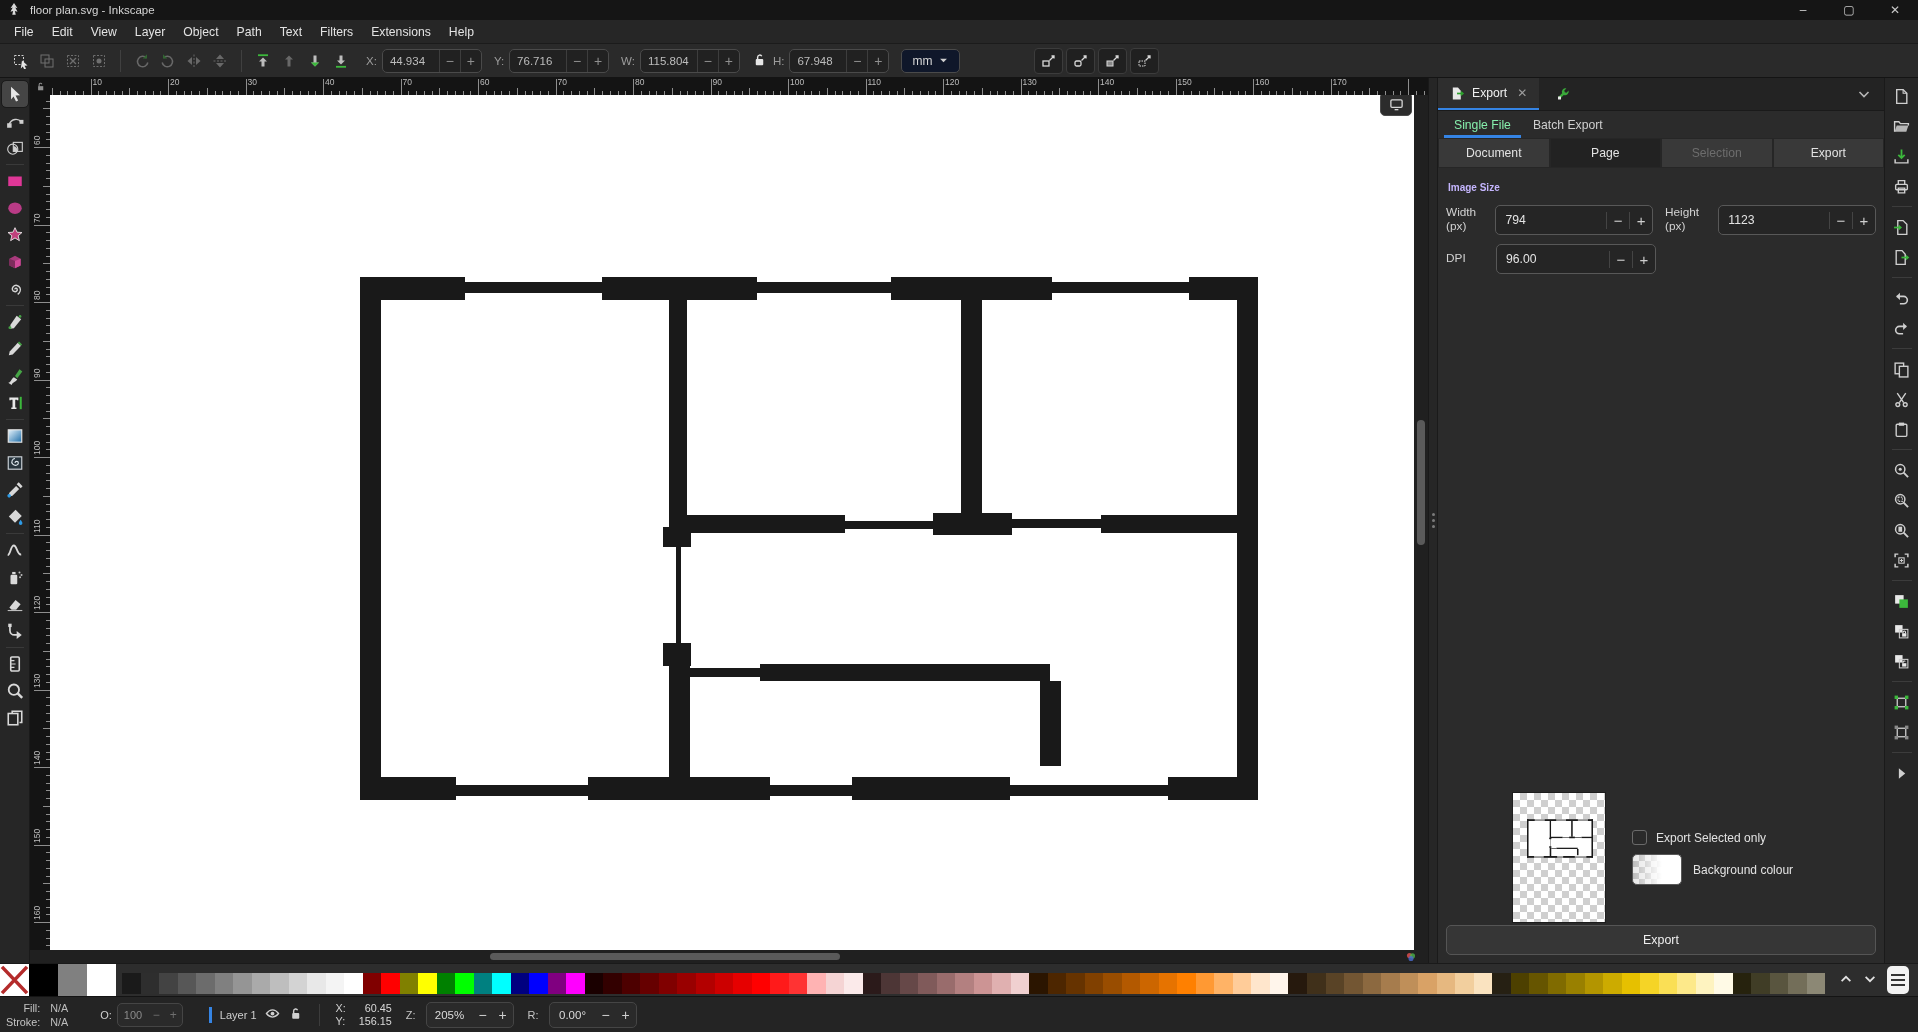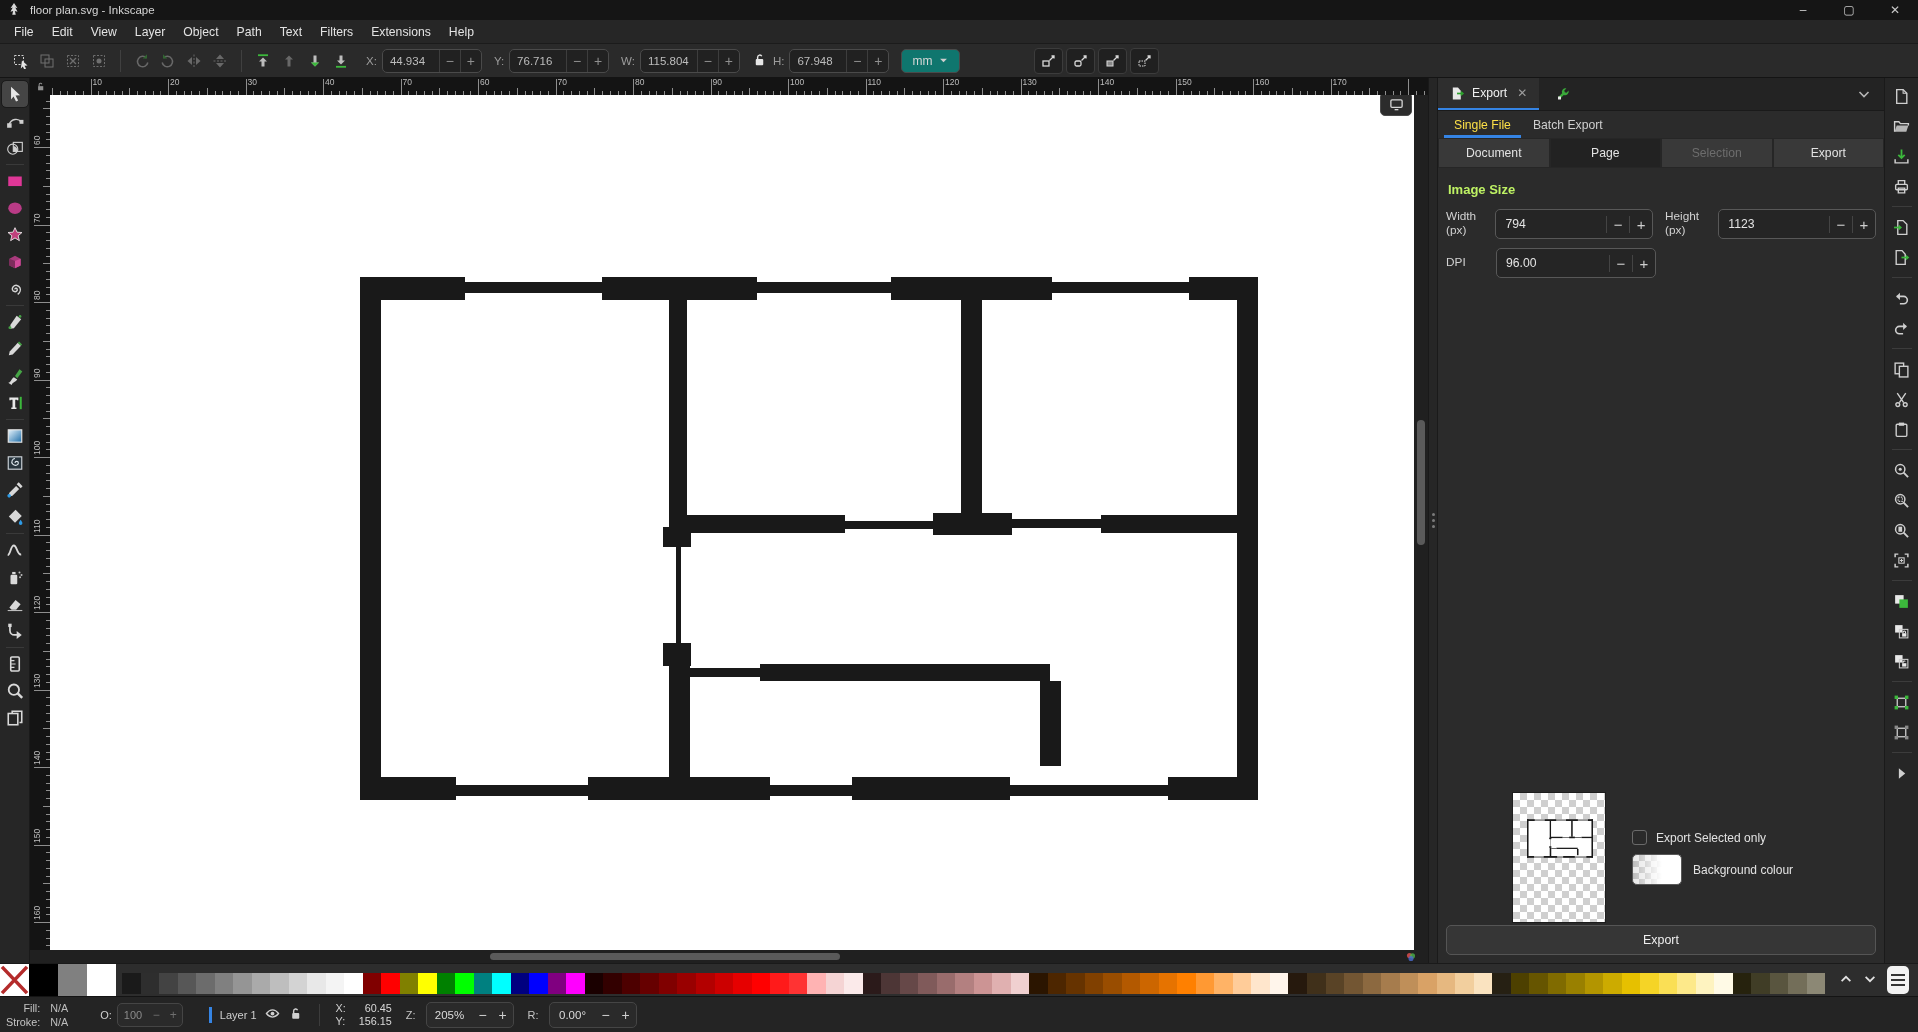--- a/index.html
+++ b/index.html
@@ -22,21 +22,21 @@
   .toolbar{height:34px;background:#2a2a2a;border-bottom:1px solid #141414;display:flex;align-items:center;padding:0 8px}
   .tb-btn{width:26px;height:24px;border-radius:4px;display:flex;align-items:center;justify-content:center}
   .tb-btn svg{width:16px;height:16px}
   .tb-btn.dim{opacity:.42}
   .tb-sep{width:1px;height:22px;background:#404040;margin:0 8px}
   .tb-label{color:#9c9c9c;font-size:11.5px;margin:0 5px 0 12px}
   .spin{display:flex;align-items:center;background:#212121;border:1px solid #4a4a4a;border-radius:5px;height:24px;overflow:hidden}
   .spin .val{width:56px;padding:0 7px;color:#bdbdbd;font-size:11.5px}
   .spin .st{width:21px;text-align:center;color:#8f8f8f;font-size:14px;line-height:22px;border-left:1px solid #3d3d3d}
   .lock-btn{margin:0 6px 0 12px}
-  .unit-btn{display:flex;align-items:center;gap:6px;background:#0f766e;border:1px solid #4a4a4a;border-radius:5px;height:24px;padding:0 10px;margin-left:12px;color:#d6d6d6}
+  .unit-btn{display:flex;align-items:center;gap:6px;background:#0f172a;border:1px solid #4a4a4a;border-radius:5px;height:24px;padding:0 10px;margin-left:12px;color:#d6d6d6}
   .tb-toggles{display:flex;gap:3px;margin-left:74px}
   .tb-toggle{width:29px;height:26px;background:#202020;border:1px solid #3c3c3c;border-radius:4px;display:flex;align-items:center;justify-content:center}
   .tb-toggle svg{width:16px;height:16px}
 
   
   .main{display:flex;height:885px}
   .toolbox{width:30px;background:#262626;border-right:1px solid #1a1a1a;display:flex;flex-direction:column;align-items:center;padding-top:3px;gap:1px}
   .tool{width:26px;height:26px;border-radius:4px;display:flex;align-items:center;justify-content:center;flex:none}
   .tool.active{background:#454545;outline:1px solid #1a1a1a}
   .tool svg{width:18px;height:18px}
@@ -73,26 +73,26 @@
   .panel-tabs{height:33px;background:#232323;display:flex;align-items:stretch;border-bottom:1px solid #1a1a1a;flex:none}
   .ptab{display:flex;align-items:center;gap:7px;padding:0 12px;background:#2e2e2e;border-bottom:2px solid #3584e4}
   .ptab svg{width:15px;height:15px}
   .ptab-label{font-size:12.2px;color:#f0f0f0}
   .ptab-close{color:#9d9d9d;font-size:12px;margin-left:3px}
   .ptab2{display:flex;align-items:center;padding:0 16px}
   .ptab2 svg{width:16px;height:16px}
   .panel-chevron{margin-left:auto;align-self:center;margin-right:12px;width:16px;height:16px}
   .subtabs{display:flex;gap:2px;padding:2px 6px 0;height:27px;flex:none}
   .subtab{padding:5px 10px 3px;font-size:12.2px;color:#cfcfcf;border-bottom:3px solid transparent}
-  .subtab.active{color:#fde047;border-bottom-color:#3584e4}
+  .subtab.active{color:#86efac;border-bottom-color:#3584e4}
   .scopes{display:flex;flex:none}
   .scope{flex:1;height:30px;display:flex;align-items:center;justify-content:center;background:#393939;border:1px solid #262626;font-size:12.2px;color:#e2e2e2}
   .scope.active{background:#222222}
   .scope.disabled{color:#6d6d6d}
-  .sec-title{font-weight:bold;font-size:13px;color:#bef264;margin:14px 10px 12px}
+  .sec-title{font-weight:bold;font-size:10px;color:#c4b5fd;margin:14px 10px 12px}
   .size-row{display:flex;align-items:center;gap:8px;padding:0 8px;margin-bottom:9px}
   .dim-label{width:42px;font-size:11.8px;color:#d2d2d2;line-height:1.15}
   .spin2{display:flex;align-items:center;background:#252525;border:1px solid #585858;border-radius:5px;height:30px;width:160px;overflow:hidden}
   .spin2 .val{flex:1;padding:0 9px;color:#e4e4e4;font-size:12.2px}
   .spin2 .st{width:23px;text-align:center;color:#cfcfcf;font-size:15px;border-left:1px solid #444}
   .dim-label2{width:46px;font-size:11.8px;color:#d2d2d2;line-height:1.15;margin-left:4px}
 
   .preview-block{margin-top:auto;display:flex;padding:0 8px;gap:26px;align-items:flex-start;flex:none}
   .preview{width:94px;height:131px;margin-left:66px;border:1px solid #1d1d1d;position:relative;
      background-color:#fff;

